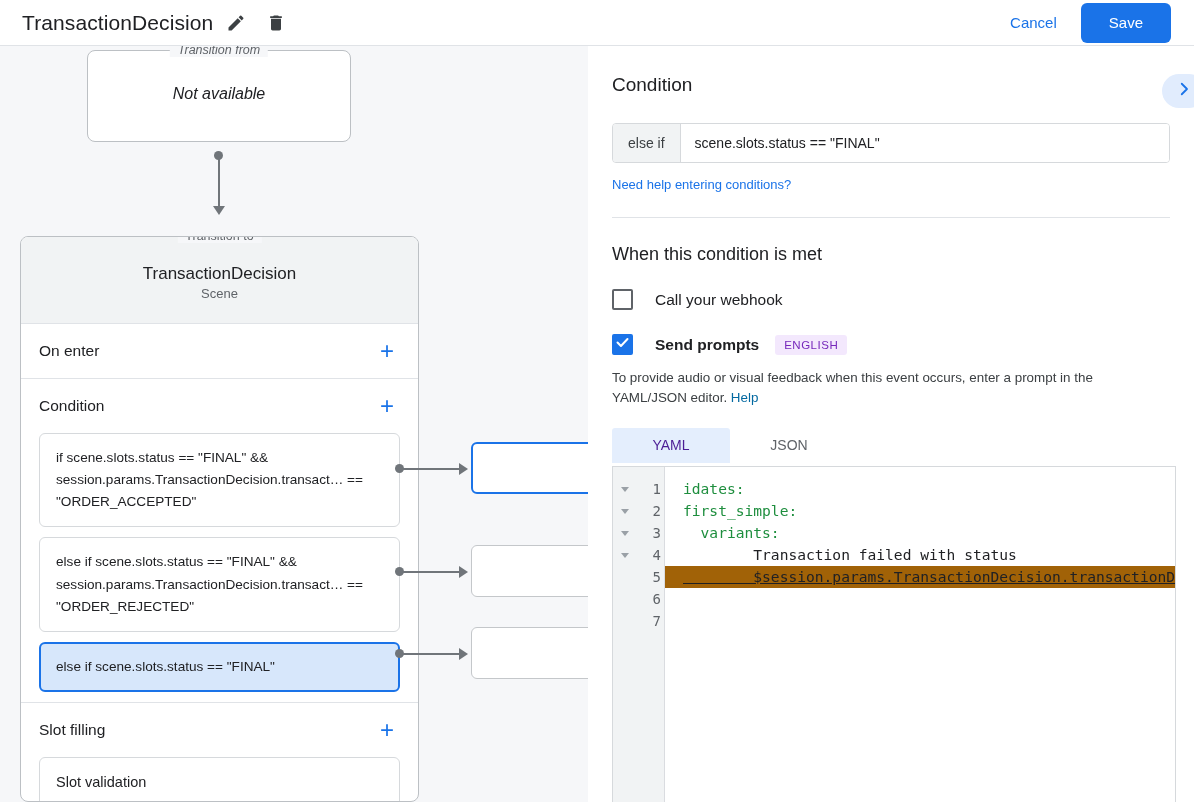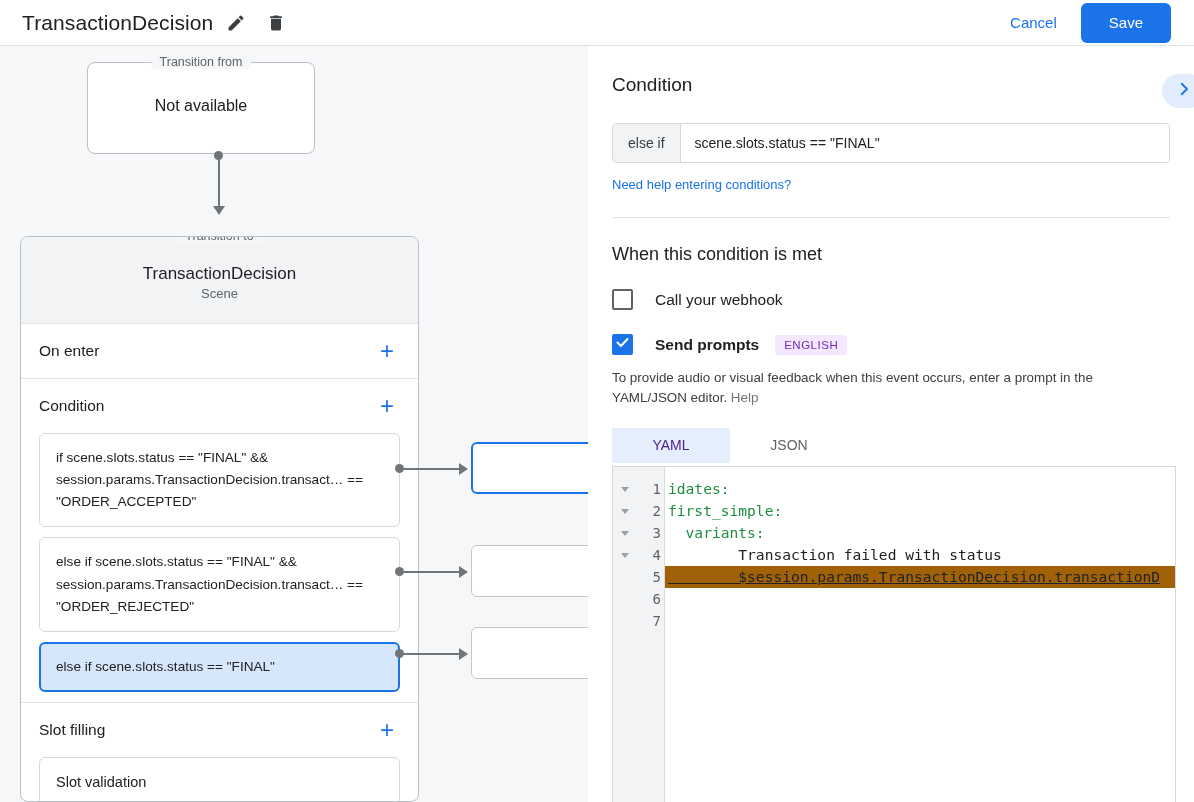--- a/index.html
+++ b/index.html
@@ -80,21 +80,21 @@
     left: 50%;
     transform: translateX(-50%);
     background: #f6f7f9;
     padding: 0 8px;
     font-size: 12.5px;
     color: #5f6368;
     white-space: nowrap;
   }
 
   #transition-from {
-    left: 87px; top: 16px; width: 228px; height: 92px;
+    left: 87px; top: 4px; width: 264px; height: 92px; font-style: italic;
   }
   #transition-from .tf-text {
     position: absolute; left: 0; right: 0; top: 34px;
     text-align: center; font-size: 16px; color: #202124;
   }
 
   
   .connector-dot {
     position: absolute;
     width: 9px; height: 9px; border-radius: 50%;
@@ -304,21 +304,21 @@
     padding: 4px 9px;
     border-radius: 3px;
     white-space: nowrap;
   }
   .hint-text {
     margin-top: 13px;
     font-size: 13.4px;
     line-height: 1.48;
     color: #3c4043;
   }
-  .hint-text .lnk { color: #737373; cursor: pointer; text-align: right; }
+  .hint-text .lnk { color: #0369a1; cursor: pointer; text-align: right; }
 
   .tabs {
     display: flex;
     margin-top: 20px;
   }
   .tab {
     width: 118px;
     height: 35px;
     display: flex; align-items: center; justify-content: center;
     font-size: 14px;
@@ -380,21 +380,21 @@
     padding-top: 11px;
     overflow: hidden;
     position: relative;
   }
   .code-line {
     height: 22px;
     line-height: 22px;
     font-family: "DejaVu Sans Mono", monospace;
     font-size: 14.6px;
     white-space: pre;
-    padding-left: 3px;
+    padding-left: 18px;
     color: #202124;
   }
   .code-line.hl { background: #a16207; text-decoration: underline; }
   .tok-key { color: #1e8e3e; }
   .tok-plain { color: #202124; }
 </style>
 </head>
 <body>
 
 <div id="app">

